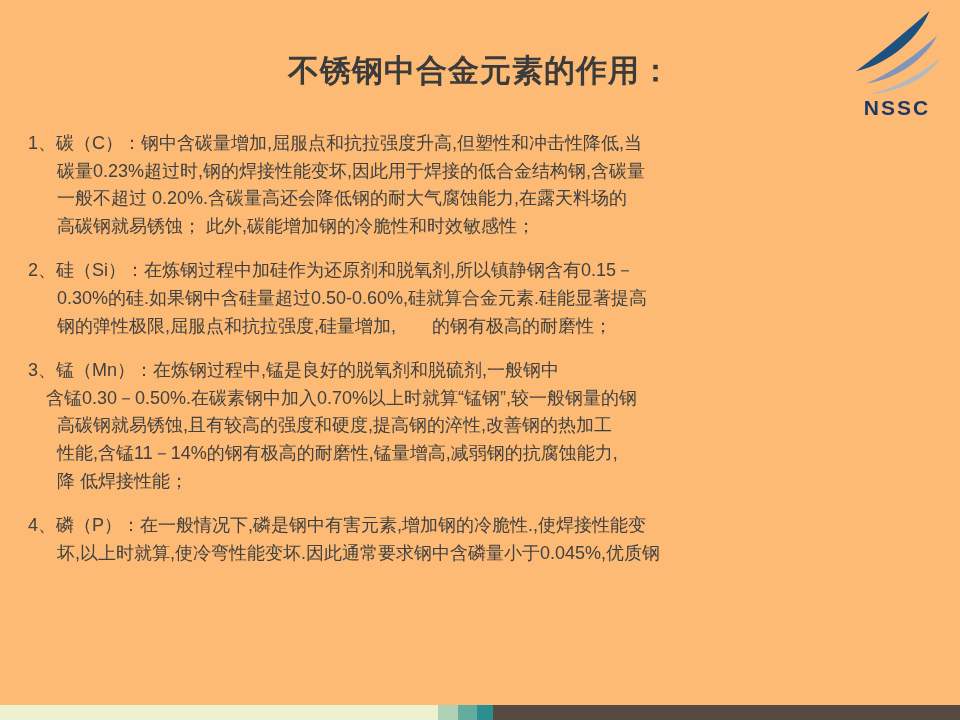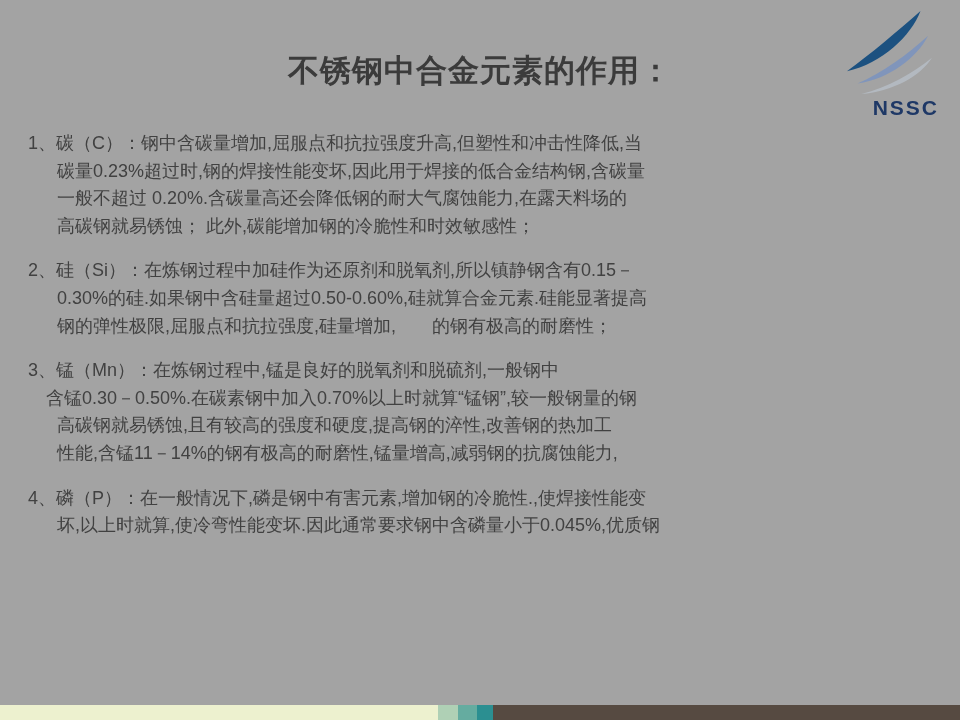--- a/index.html
+++ b/index.html
@@ -1,26 +1,26 @@
 <!DOCTYPE html>
 <html><head>
 <meta charset="utf-8">
 <style>
   html,body{margin:0;padding:0;background:#e8e8e8;}
   .slide{
-    position:relative;width:960px;height:720px;background:#a3a3a3;
+    position:relative;width:960px;height:720px;background:#fdba74;
     overflow:hidden;font-family:"Liberation Sans","DejaVu Sans",sans-serif;
   }
   .title{
     position:absolute;top:50px;left:0;width:100%;text-align:center;margin:0;
     font-family:"Liberation Serif","DejaVu Serif",serif;
     font-size:31px;font-weight:bold;color:#3b3b3b;letter-spacing:1px;
   }
   .logo{
-    position:absolute;top:10px;right:21px;width:102px;height:108px;text-align:right;
+    position:absolute;top:10px;right:12px;width:102px;height:108px;text-align:center;
   }
   .logo svg{display:block;margin:0 auto;}
   .logo-text{
     font-family:"Liberation Sans","DejaVu Sans",sans-serif;font-weight:bold;
     font-size:21px;letter-spacing:2px;line-height:1;margin-top:1px;
   }
   .content{
     position:absolute;top:130px;left:28px;right:18px;
     font-size:18px;line-height:27.6px;color:#414141;
     
@@ -68,20 +68,21 @@
       <div class="line first">2、硅（Si）：在炼钢过程中加硅作为还原剂和脱氧剂,所以镇静钢含有0.15－</div>
       <div class="line">0.30%的硅.如果钢中含硅量超过0.50-0.60%,硅就算合金元素.硅能显著提高</div>
       <div class="line">钢的弹性极限,屈服点和抗拉强度,硅量增加,　　的钢有极高的耐磨性；</div>
     </div>
 
     <div class="para">
       <div class="line first">3、锰（Mn）：在炼钢过程中,锰是良好的脱氧剂和脱硫剂,一般钢中</div>
       <div class="line ind-sm">含锰0.30－0.50%.在碳素钢中加入0.70%以上时就算“锰钢”,较一般钢量的钢</div>
       <div class="line">高碳钢就易锈蚀,且有较高的强度和硬度,提高钢的淬性,改善钢的热加工</div>
       <div class="line">性能,含锰11－14%的钢有极高的耐磨性,锰量增高,减弱钢的抗腐蚀能力,</div>
+      <div class="line">降 低焊接性能；</div>
     </div>
 
     <div class="para">
       <div class="line first">4、磷（P）：在一般情况下,磷是钢中有害元素,增加钢的冷脆性.,使焊接性能变</div>
       <div class="line">坏,以上时就算,使冷弯性能变坏.因此通常要求钢中含磷量小于0.045%,优质钢</div>
     </div>
 
   </div>
 
   <div class="footer-bar">

